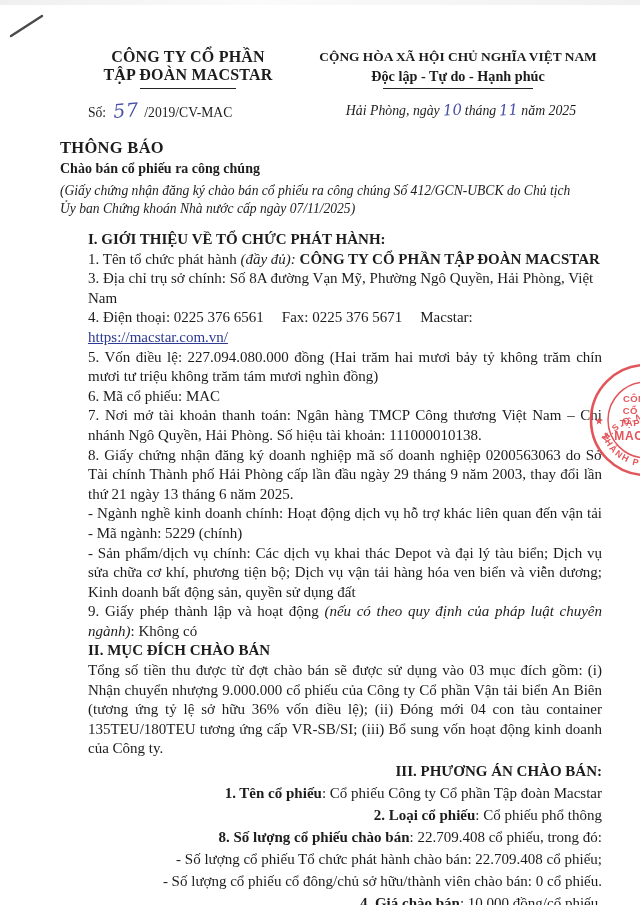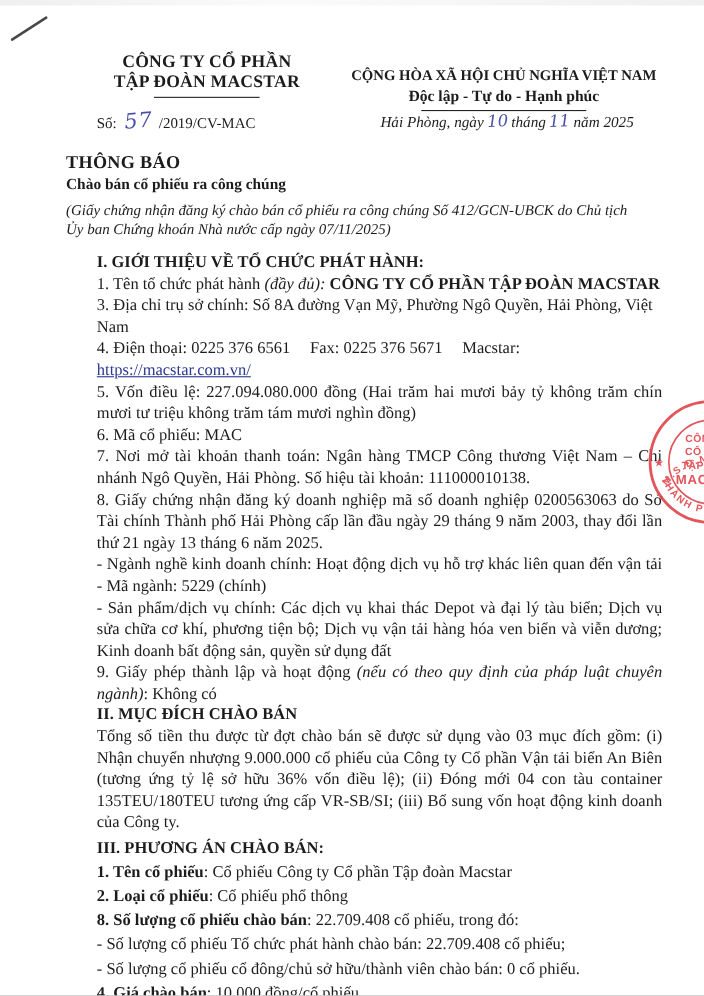--- a/index.html
+++ b/index.html
@@ -27,41 +27,41 @@
   .slash{position:absolute;top:8px;left:4px;}
 
   
   .hdr-left{position:absolute;top:48px;left:62px;width:252px;text-align:center;}
   .hdr-left .l1{font-weight:bold;font-size:16px;line-height:18px;letter-spacing:.2px;}
   .hdr-left .rule{width:96px;border-top:1.4px solid #232323;margin:4px auto 0;}
   .so-line{position:absolute;top:99px;left:88px;font-size:13.6px;white-space:nowrap;}
   .handwrite{font-family:"DejaVu Serif", serif;font-style:italic;color:var(--blue-ink);
     display:inline-block;}
   .so-num{font-size:19px;transform:rotate(-5deg);margin:0 5px 0 7px;letter-spacing:1px;}
-  .hdr-right{position:absolute;top:60px;left:306px;width:304px;text-align:center;}
+  .hdr-right{position:absolute;top:48px;left:306px;width:304px;text-align:center;}
   .hdr-right .l1{font-weight:bold;font-size:13.4px;line-height:18px;}
   .hdr-right .l2{font-weight:bold;font-size:14.2px;line-height:20px;}
   .hdr-right .rule{width:150px;border-top:1.4px solid #232323;margin:2px auto 0;}
   .date-line{position:absolute;top:101px;left:306px;width:310px;text-align:center;
     font-style:italic;font-size:13.8px;white-space:nowrap;}
   .hw-sm{font-size:15px;transform:rotate(-3deg);margin:0 3px;}
 
   
   .title-block{position:absolute;top:138px;left:60px;width:520px;}
   .title-main{font-weight:bold;font-size:16.5px;letter-spacing:.3px;}
   .title-sub{font-weight:bold;font-size:14px;margin-top:3px;}
   .title-note{font-style:italic;font-size:13.6px;margin-top:5px;line-height:18px;}
 
   
   .doc-body{position:absolute;top:230px;left:88px;width:514px;
     font-size:15px;line-height:19.6px;}
   .blk{margin:0;}
   .blk.just{text-align:justify;}
   .blk.head{font-weight:bold;}
-  .blk.loose{margin-top:2.5px;}
+  .blk.loose{margin-top:2.5px;text-align:right;}
   .bold{font-weight:bold;}
   .ital{font-style:italic;}
   .gap{margin-left:18px;}
   a.weblink{color:var(--link);text-decoration:underline;cursor:pointer;}
 
   
   .stamp{position:absolute;left:587px;top:361px;width:118px;height:118px;opacity:.93;}
   .stamp text{fill:var(--stamp);font-family:"Liberation Sans", sans-serif;font-weight:bold;}
   .stamp .arc{font-size:9px;letter-spacing:1.6px;}
   .stamp .ctr{font-size:9.5px;letter-spacing:.4px;}

